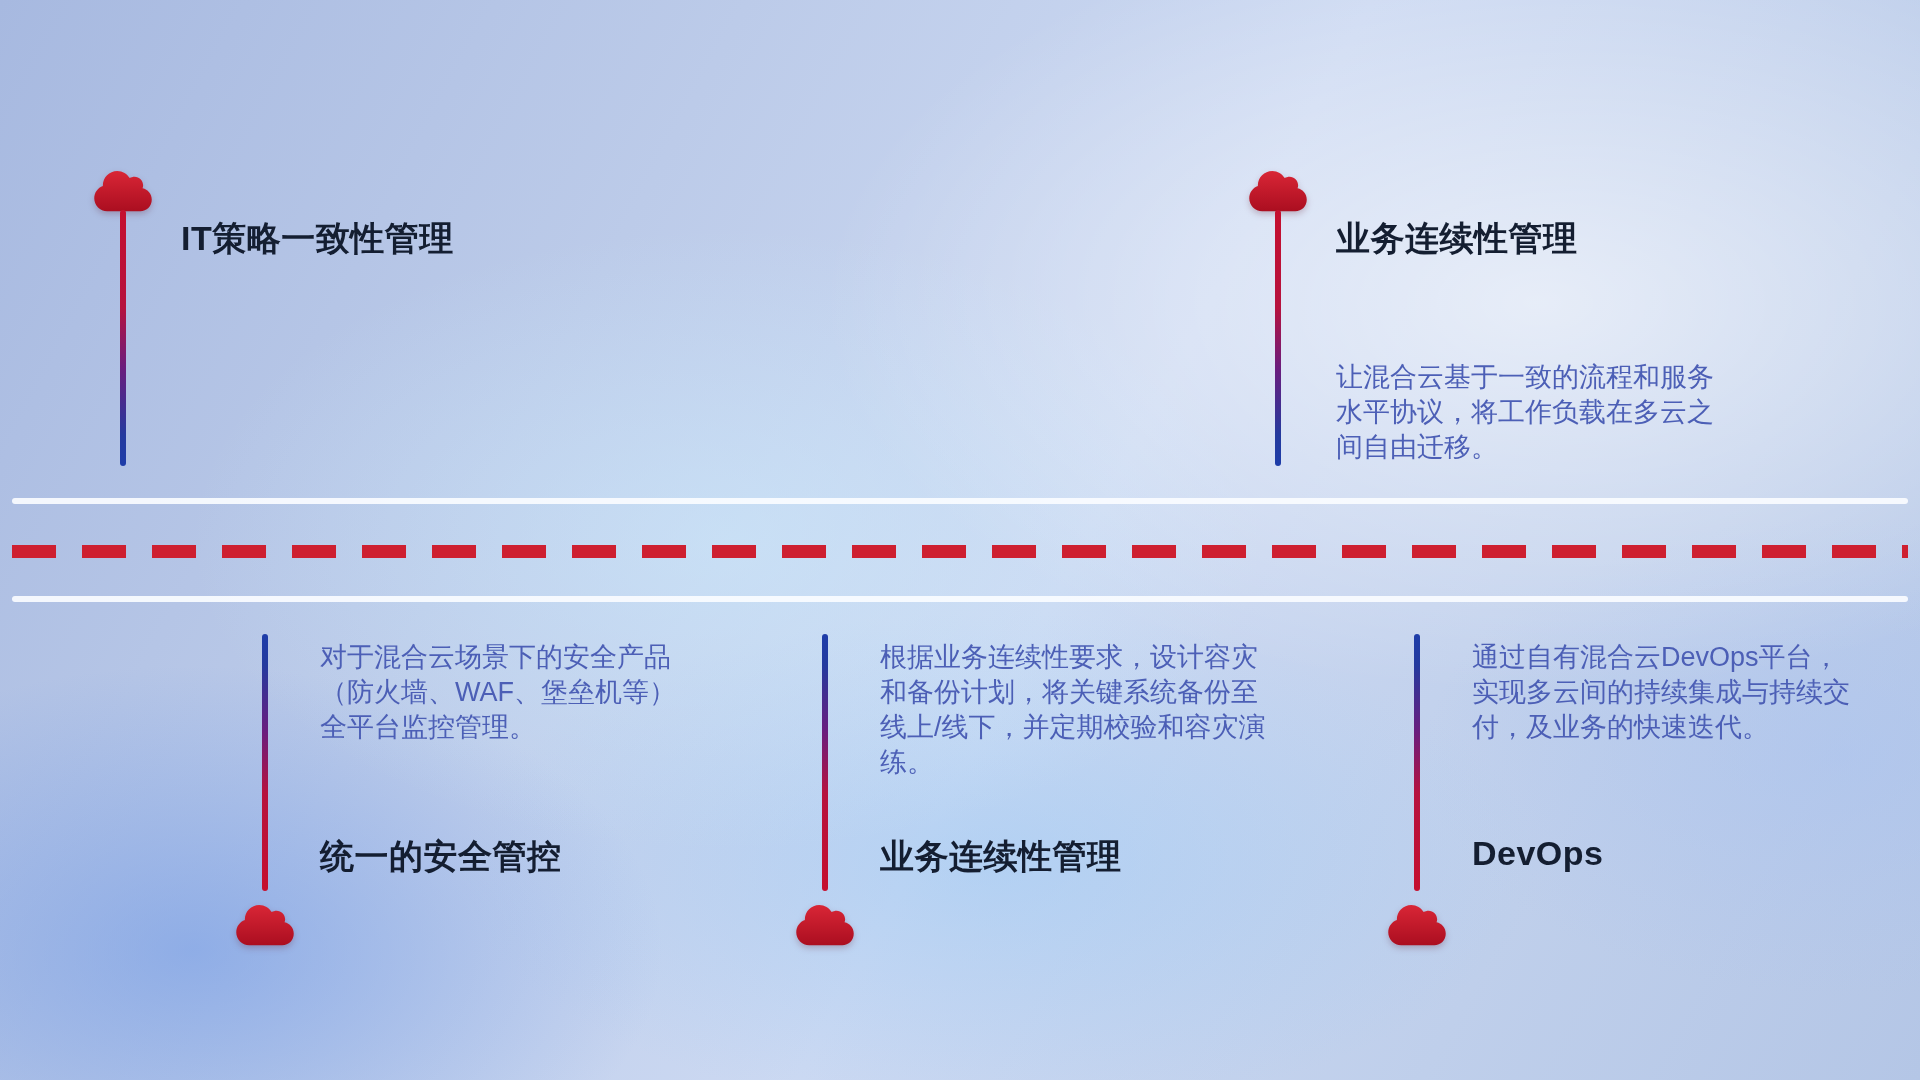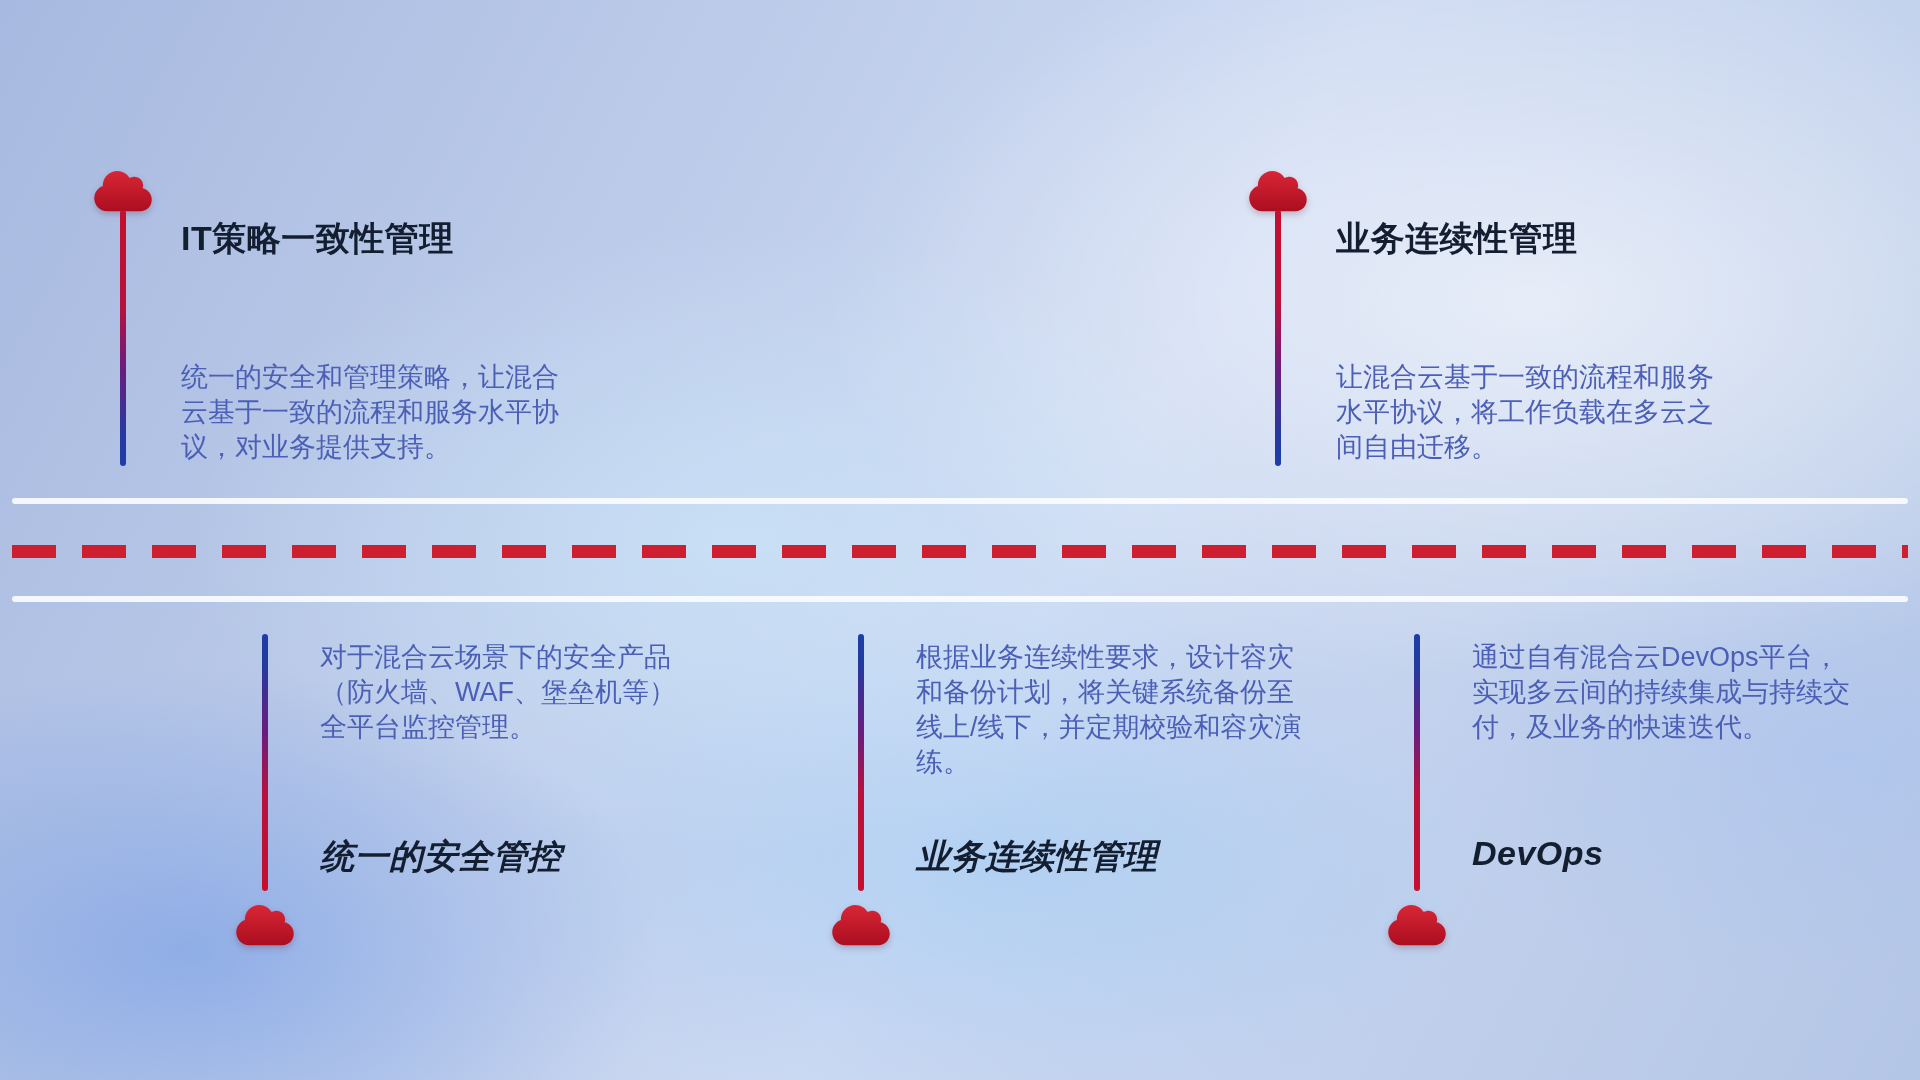--- a/index.html
+++ b/index.html
@@ -62,25 +62,25 @@
   .line-white.lower { top:596px; }
   .line-dash {
     position:absolute; left:12px; width:1896px; height:13px; top:545px;
     background: repeating-linear-gradient(90deg,
       #ce1f30 0px, #ce1f30 44px, rgba(0,0,0,0) 44px, rgba(0,0,0,0) 70px);
   }
 
   
   .item.bottom { height:320px; width:560px; }
   .b1 { left:236px;  top:634px; }
-  .b2 { left:832px;  top:634px; }
+  .b2 { left:796px;  top:634px; }
   .b3 { left:1388px; top:634px; }
   .item.bottom .vline { left:26px; top:0; height:257px; }
   .item.bottom .desc  { left:84px; top:6px; }
-  .item.bottom .title { left:84px; top:200px;font-style:italic; }
+  .item.bottom .title { left:84px; top:200px; }
   .item.bottom .cloud-svg { left:0; top:268px; }
   .b1 .desc { width:372px; }
   .b2 .desc { width:392px; }
   .b3 .desc { width:378px; }
 </style>
 </head>
 <body>
 
 <div class="canvas">
 
@@ -95,21 +95,20 @@
       </symbol>
     </defs>
   </svg>
 
   <section class="item top t1">
     <svg class="cloud-svg">
         <use href="#cloud" xlink:href="#cloud"></use>
       </svg>
     <span class="vline down"></span>
     <h2 class="title">IT策略一致性管理</h2>
-    <p class="desc">统一的安全和管理策略，让混合云基于一致的流程和服务水平协议，对业务提供支持。</p>
   </section>
 
 
   <section class="item top t3">
     <svg class="cloud-svg">
         <use href="#cloud" xlink:href="#cloud"></use>
       </svg>
     <span class="vline down"></span>
     <h2 class="title">业务连续性管理</h2>
     <p class="desc">让混合云基于一致的流程和服务水平协议，将工作负载在多云之间自由迁移。</p>

